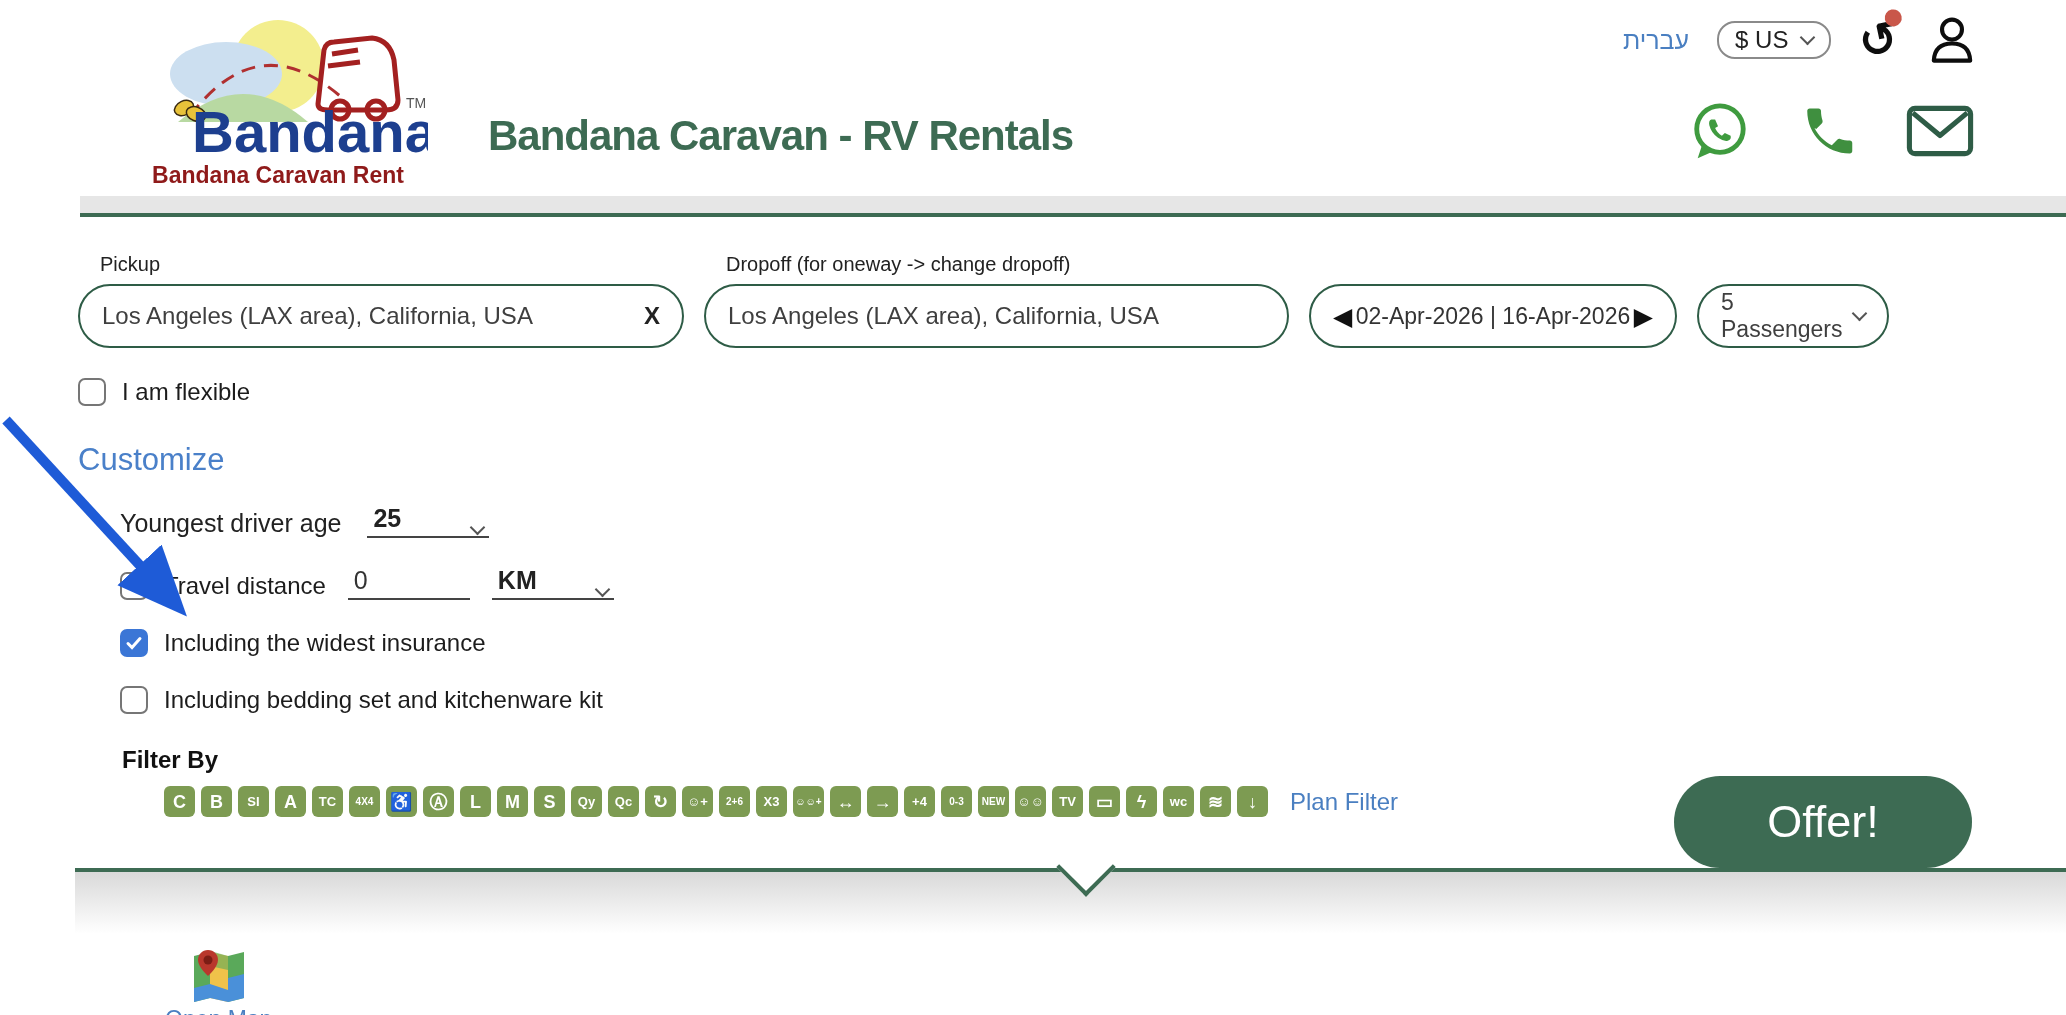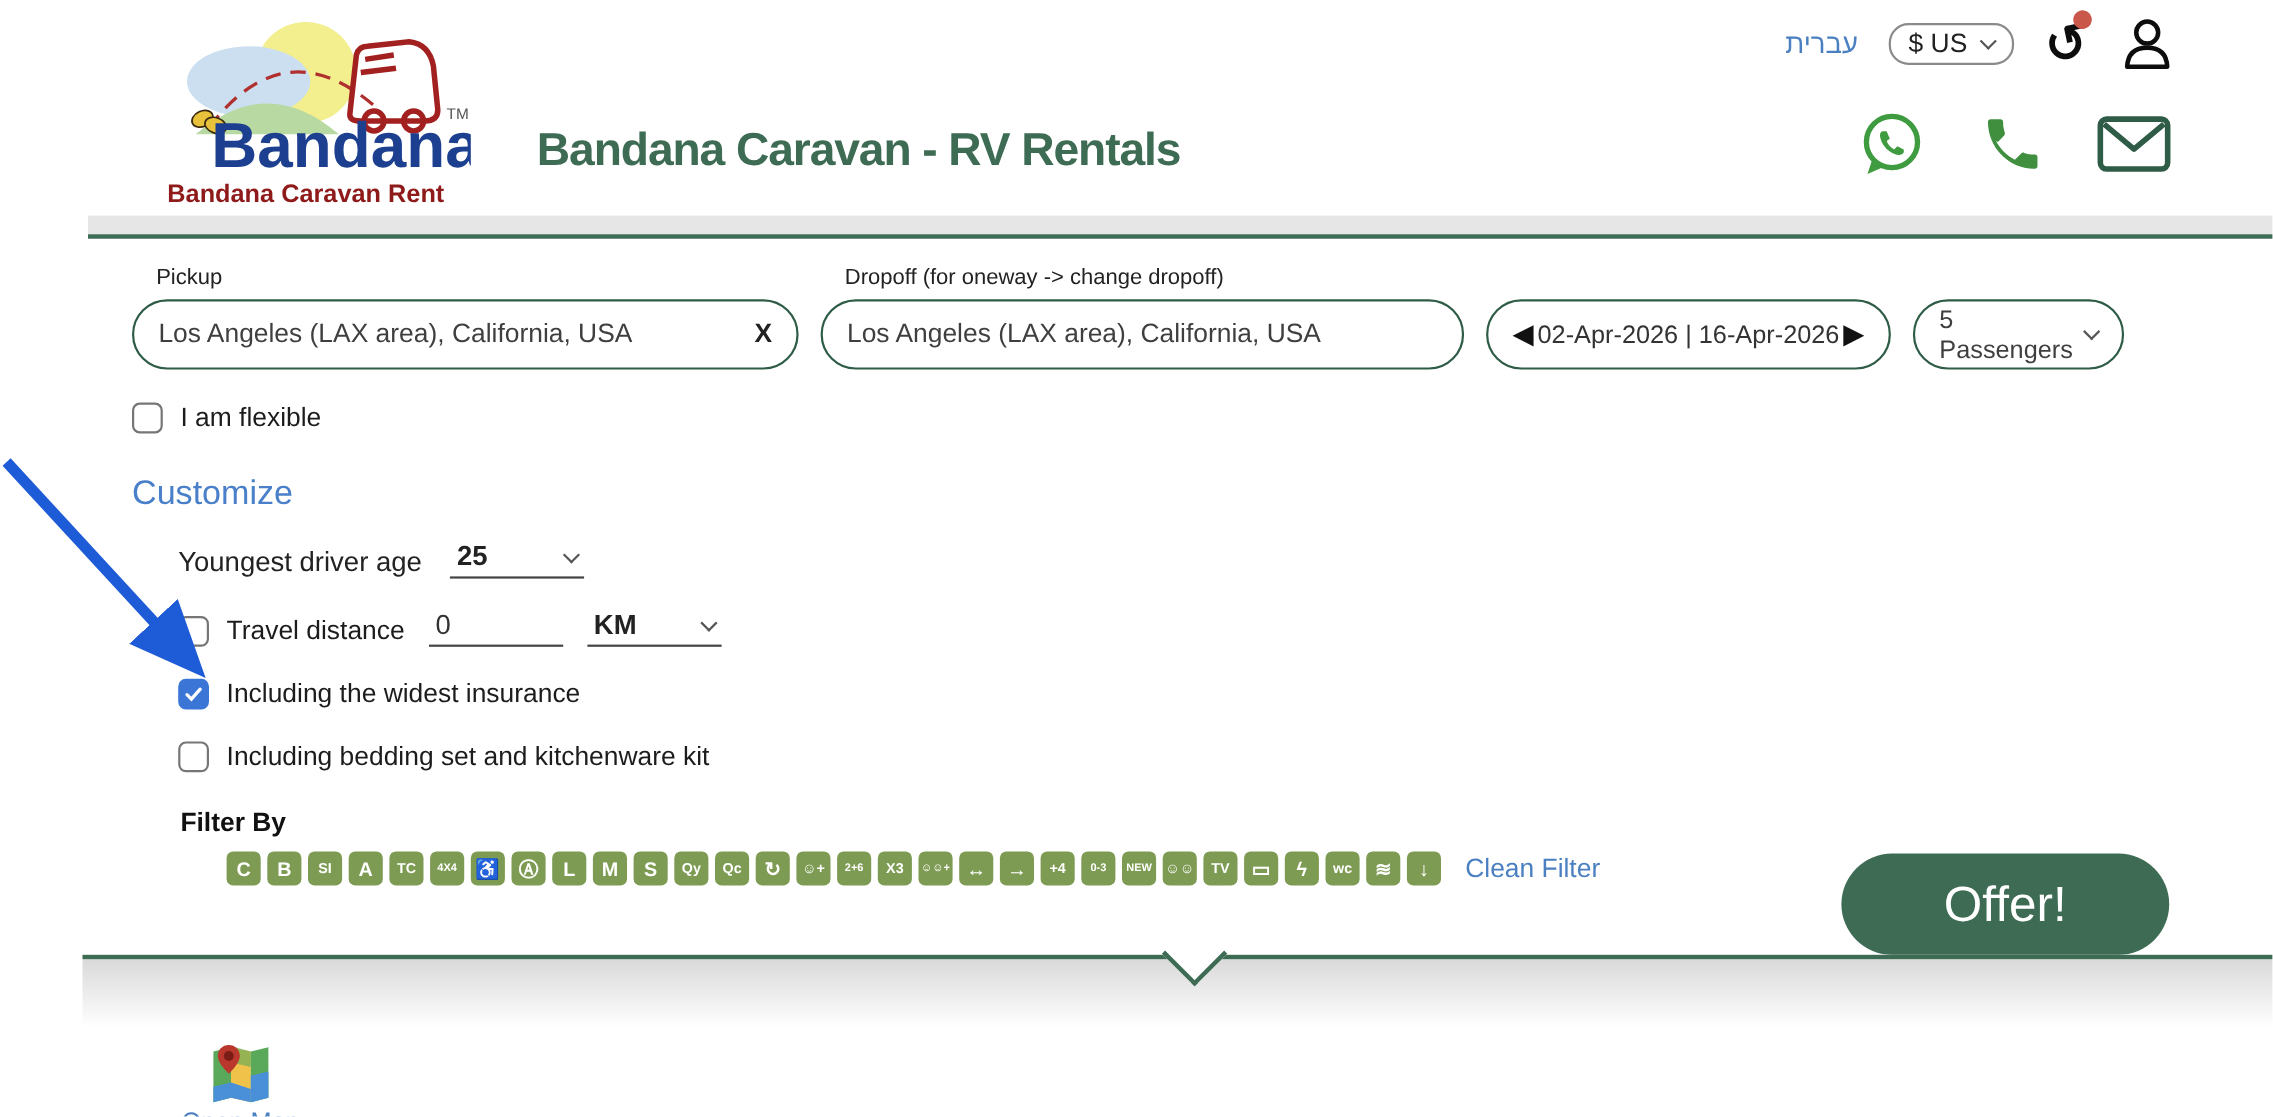--- a/index.html
+++ b/index.html
@@ -22,21 +22,21 @@
     transform:rotate(45deg); margin-top:-5px; flex:none; }
   .hist { position:relative; font-size:46px; font-weight:bold; color:#0d0d0d; line-height:1;
     cursor:pointer; transform:rotate(-12deg); }
   .hist-dot { position:absolute; top:-4px; right:-8px; width:17px; height:17px; border-radius:50%;
     background:#c9574a; }
   .contact-row { position:absolute; top:100px; right:92px; display:flex; align-items:center; gap:48px; }
   .contact-row svg { cursor:pointer; }
   
   .header-rule { margin-left:80px; height:21px; background:#e6e6e6; border-bottom:4px solid #3d6b53; }
   
-  .form { position:relative; padding-left:120px; padding-top:24px; }
+  .form { position:relative; padding-left:78px; padding-top:24px;margin-top:12px; }
   .field-row { display:flex; align-items:flex-end; gap:20px; }
   .fgroup { display:flex; flex-direction:column; }
   .flabel { font-size:20px; color:#222; margin:0 0 8px 22px; }
   .pill { height:64px; border:2.5px solid #2e5c46; border-radius:33px; background:#fff;
     display:flex; align-items:center; padding:0 22px; font-size:24px; color:#3f3f3f; }
   .pickup-pill { width:606px; justify-content:space-between; }
   .dropoff-pill { width:585px; }
   .clear-x { font-weight:bold; color:#222; font-size:24px; cursor:pointer; padding-left:12px; }
   .date-pill { width:368px; justify-content:space-between; font-size:23px; color:#333; cursor:pointer; }
   .date-arrow { font-size:25px; color:#111; cursor:pointer; line-height:1; }
@@ -45,21 +45,21 @@
   .cbrow { display:flex; align-items:center; gap:16px; font-size:24px; color:#1c1c1c; }
   .cb { width:28px; height:28px; border:2.5px solid #767676; border-radius:7px; background:#fff;
     flex:none; cursor:pointer; display:flex; align-items:center; justify-content:center; }
   .cb svg { display:none; }
   .cb.on { background:#3b76d6; border-color:#3b76d6; }
   .cb.on svg { display:block; }
   .flex-row { margin-top:30px; }
   .customize { margin-top:36px; font-size:31px; color:#4a80c9; cursor:pointer; }
   .age-row { margin-top:26px; margin-left:42px; display:flex; align-items:flex-end; gap:26px;
     font-size:25px; }
-  .u-select { display:flex; align-items:center; justify-content:space-between; width:122px;
+  .u-select { display:flex; align-items:flex-end; justify-content:space-between; width:122px;
     border-bottom:2px solid #444; font-weight:bold; padding:0 6px 3px 6px; cursor:pointer; color:#222; }
   .u-input { width:122px; border-bottom:2px solid #444; padding:0 6px 3px 6px; color:#333; }
   .dist-row { margin-top:28px; margin-left:42px; display:flex; align-items:flex-end; gap:22px;
     font-size:25px; }
   .dist-row .cbrow { gap:16px; }
   .check-row { margin-top:29px; margin-left:42px; }
   .offer-row { margin-left:50px; }
   .link { color:#4a7fc1; cursor:pointer; }
   
   .filter-heading { margin-top:32px; margin-left:44px; font-size:24px; font-weight:bold; color:#111; }
@@ -279,21 +279,21 @@
       <span class="ficon" title="bed" style="font-size: 18px;">▭</span>
 
       <span class="ficon" title="power" style="font-size: 18px;">ϟ</span>
 
       <span class="ficon" title="wc" style="font-size: 13px;">wc</span>
 
       <span class="ficon" title="shower" style="font-size: 18px;">≋</span>
 
       <span class="ficon" title="dump-station" style="font-size: 18px;">↓</span>
 
-    <span class="clean-link">Clean Filter</span>
+    <span class="clean-link">Plan Filter</span>
   </div>
 </div>
 
 <button class="search-btn">Offer!</button>
 
 <div class="divider-band">
   <div class="notch"></div>
 </div>
 
 <div class="results-bar">

